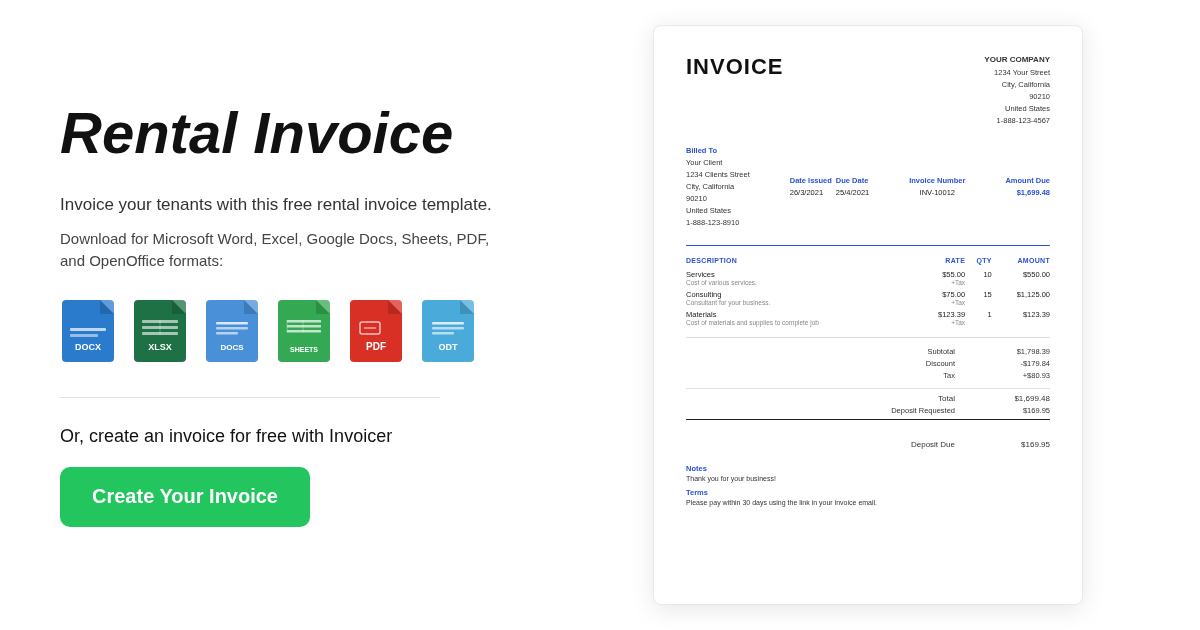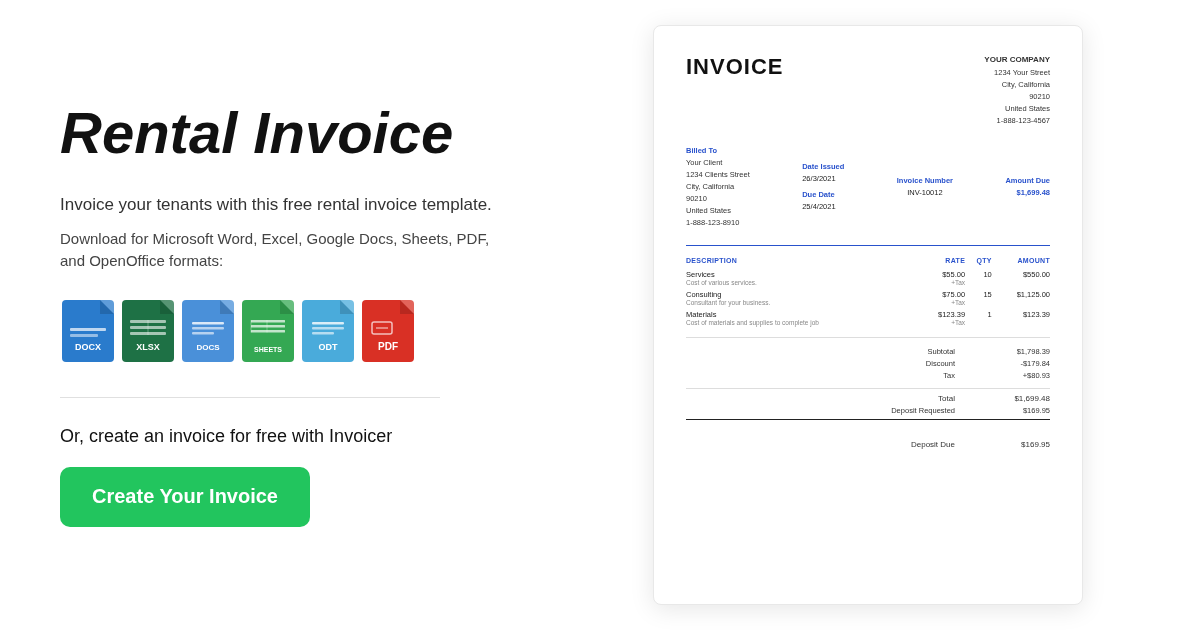--- a/index.html
+++ b/index.html
@@ -37,21 +37,21 @@
 
     .formats-text {
       font-size: 15px;
       color: #444444;
       line-height: 1.5;
       margin-bottom: 24px;
     }
 
     .format-icons {
       display: flex;
-      gap: 4px;
+      gap: 16px;
       align-items: center;
       margin-bottom: 32px;
     }
 
     .format-icon {
       width: 56px;
       height: 68px;
       display: flex;
       flex-direction: column;
       align-items: center;
@@ -152,21 +152,21 @@
     }
 
     .inv-label {
       color: #2952CC;
       font-weight: 600;
       font-size: 7.5px;
     }
 
     .inv-dates {
       display: flex;
-      flex-direction: column;
+      flex-direction: row;
       gap: 4px;
     }
 
     .inv-date-block {
       font-size: 7.5px;
       line-height: 1.6;
     }
 
     .inv-number-block {
       text-align: center;
@@ -359,40 +359,40 @@
         <polygon points="38,0 38,14 52,14" fill="rgba(0,0,0,0.15)"></polygon>
         <text x="26" y="52" text-anchor="middle" fill="white" font-size="7" font-weight="700" font-family="Arial">SHEETS</text>
         <rect x="9" y="20" width="34" height="2.5" rx="0.5" fill="white" opacity="0.7"></rect>
         <rect x="9" y="25" width="34" height="2.5" rx="0.5" fill="white" opacity="0.7"></rect>
         <rect x="9" y="30" width="34" height="2.5" rx="0.5" fill="white" opacity="0.7"></rect>
         <line x1="9" y1="20" x2="9" y2="32.5" stroke="white" stroke-width="0.8" opacity="0.4"></line>
         <line x1="25" y1="20" x2="25" y2="32.5" stroke="white" stroke-width="0.8" opacity="0.4"></line>
       </svg>
     </div>
 
+    <div class="format-icon pdf">
+      <svg width="52" height="62" viewBox="0 0 52 62" class="file-svg">
+        <rect x="0" y="0" width="52" height="62" rx="4" fill="#D93025"></rect>
+        <polygon points="38,0 52,14 52,0" fill="rgba(255,255,255,0.25)"></polygon>
+        <polygon points="38,0 38,14 52,14" fill="rgba(0,0,0,0.15)"></polygon>
+        <text x="26" y="50" text-anchor="middle" fill="white" font-size="10" font-weight="700" font-family="Arial">PDF</text>
+        <rect x="10" y="22" width="20" height="12" rx="2" fill="none" stroke="white" stroke-width="1.5" opacity="0.7"></rect>
+        <line x1="14" y1="28" x2="26" y2="28" stroke="white" stroke-width="1.2" opacity="0.7"></line>
+      </svg>
+    </div>
+
     <div class="format-icon odt">
       <svg width="52" height="62" viewBox="0 0 52 62" class="file-svg">
         <rect x="0" y="0" width="52" height="62" rx="4" fill="#4AABDB"></rect>
         <polygon points="38,0 52,14 52,0" fill="rgba(255,255,255,0.25)"></polygon>
         <polygon points="38,0 38,14 52,14" fill="rgba(0,0,0,0.15)"></polygon>
         <text x="26" y="50" text-anchor="middle" fill="white" font-size="9" font-weight="700" font-family="Arial">ODT</text>
         <rect x="10" y="22" width="32" height="2.5" rx="1" fill="white" opacity="0.8"></rect>
         <rect x="10" y="27" width="32" height="2.5" rx="1" fill="white" opacity="0.6"></rect>
         <rect x="10" y="32" width="22" height="2.5" rx="1" fill="white" opacity="0.6"></rect>
-      </svg>
-    </div>
-
-    <div class="format-icon pdf">
-      <svg width="52" height="62" viewBox="0 0 52 62" class="file-svg">
-        <rect x="0" y="0" width="52" height="62" rx="4" fill="#D93025"></rect>
-        <polygon points="38,0 52,14 52,0" fill="rgba(255,255,255,0.25)"></polygon>
-        <polygon points="38,0 38,14 52,14" fill="rgba(0,0,0,0.15)"></polygon>
-        <text x="26" y="50" text-anchor="middle" fill="white" font-size="10" font-weight="700" font-family="Arial">PDF</text>
-        <rect x="10" y="22" width="20" height="12" rx="2" fill="none" stroke="white" stroke-width="1.5" opacity="0.7"></rect>
-        <line x1="14" y1="28" x2="26" y2="28" stroke="white" stroke-width="1.2" opacity="0.7"></line>
       </svg>
     </div>
   </div>
 
   <div class="divider"></div>
 
   <p class="cta-text">Or, create an invoice for free with Invoicer</p>
 
   <button class="cta-button">Create Your Invoice</button>
 </div>
@@ -517,15 +517,21 @@
       <div class="summary-row">
         <span>Deposit Requested</span>
         <span class="val">$169.95</span>
       </div>
       <div class="summary-row deposit-due-row">
         <span>Deposit Due</span>
         <span class="val">$169.95</span>
       </div>
     </div>
 
+    <div class="inv-notes">
+      <div class="notes-label">Notes</div>
+      <div class="notes-text">Thank you for your business!</div>
+      <div class="terms-label">Terms</div>
+      <div class="terms-text">Please pay within 30 days using the link in your invoice email.</div>
+    </div>
 
   </div>
 </div>
 
 </body></html>

